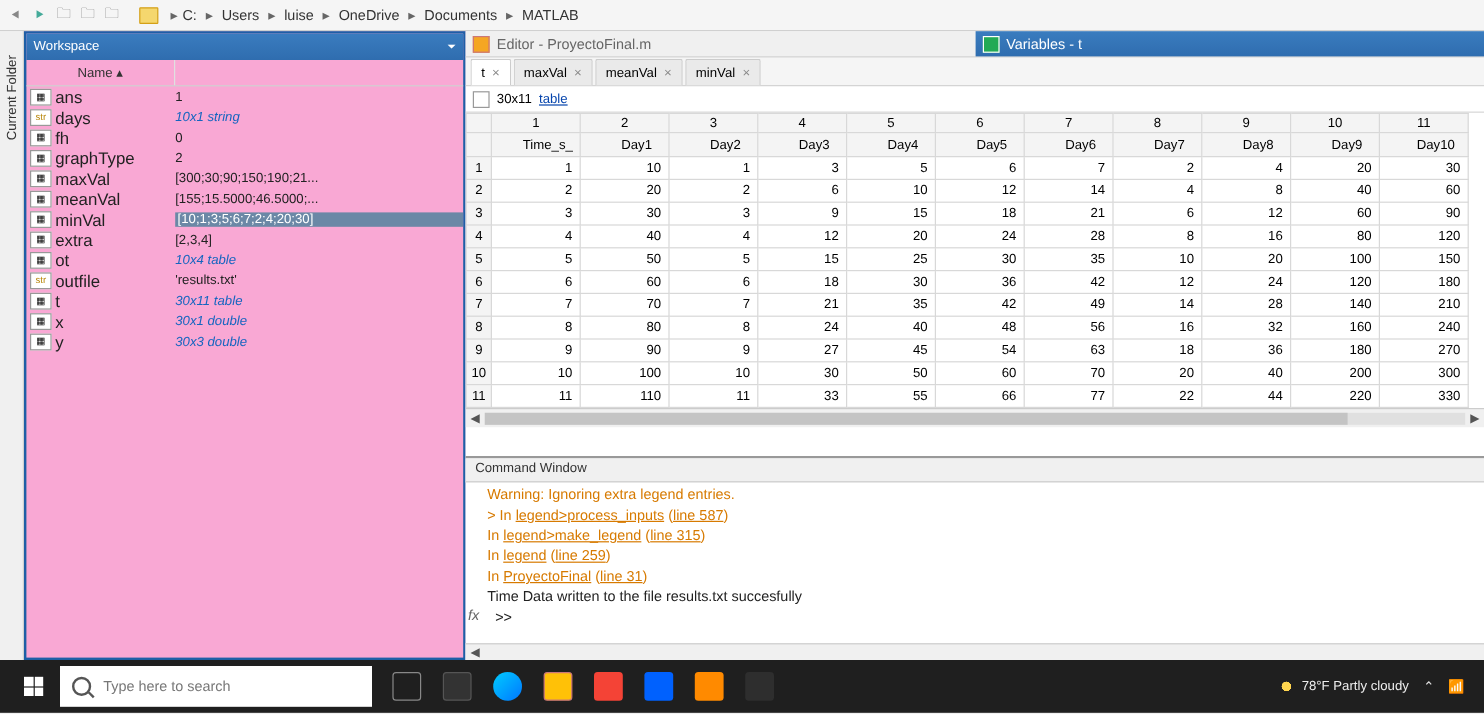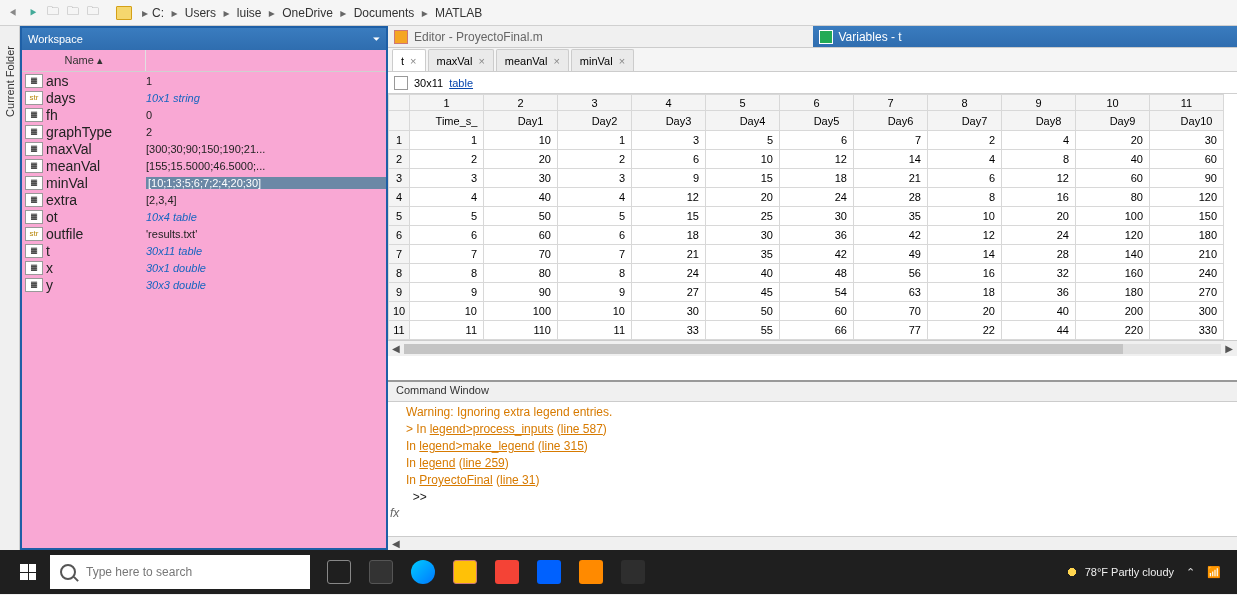--- a/index.html
+++ b/index.html
@@ -420,20 +420,21 @@
 
     <div class="cmd-panel">
       <div class="cmd-header">Command Window</div>
       <div class="cmd-body" id="cmd-body">
         <div class="fx">fx</div>
       <div class="warn">Warning: Ignoring extra legend entries.</div>
           <div class="warn">&gt; In <span class="ul">legend&gt;process_inputs</span> (<span class="ul">line 587</span>)</div>
           <div class="warn">In <span class="ul">legend&gt;make_legend</span> (<span class="ul">line 315</span>)</div>
           <div class="warn">In <span class="ul">legend</span> (<span class="ul">line 259</span>)</div>
           <div class="warn">In <span class="ul">ProyectoFinal</span> (<span class="ul">line 31</span>)</div>
+          <div class="cmd-last">    Time    Data written to the file results.txt succesfully</div>
           <div class="prompt">&nbsp;&nbsp;&gt;&gt;</div>
         </div>
       <div class="cmd-scroll-x">
         <span class="tri">◀</span>
       </div>
     </div>
   </div>
 </div>
 
 <div class="taskbar">

